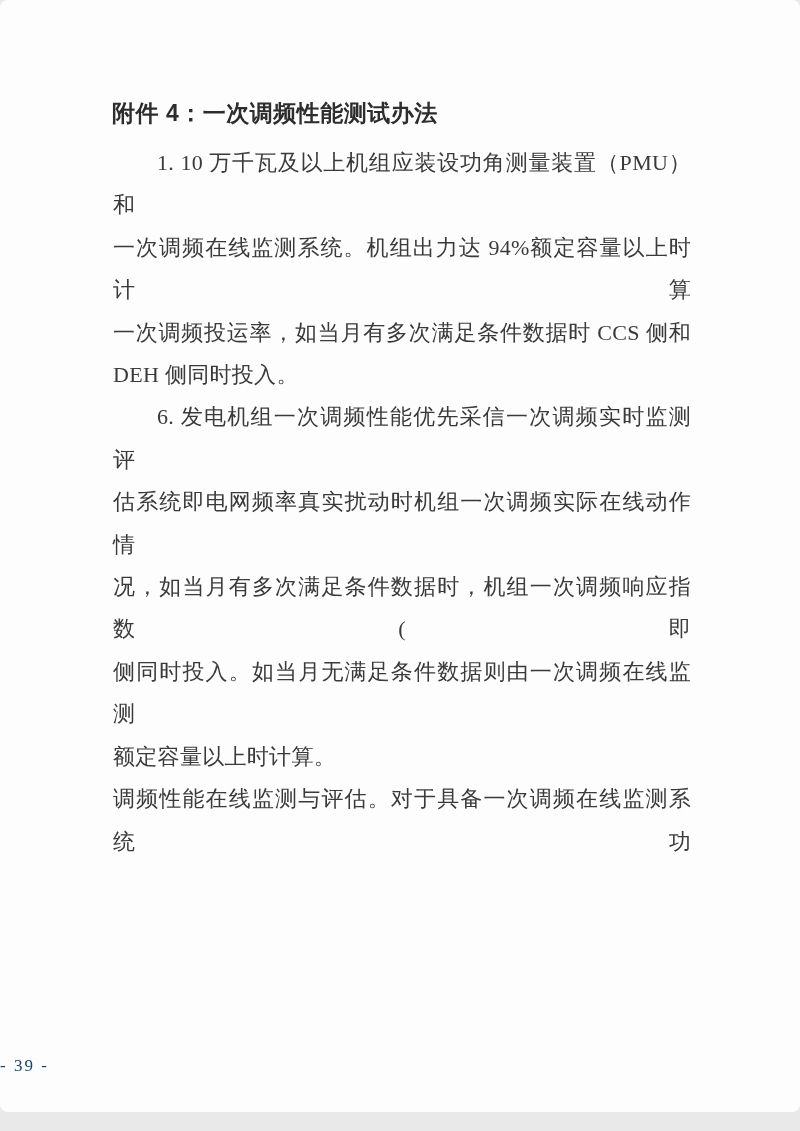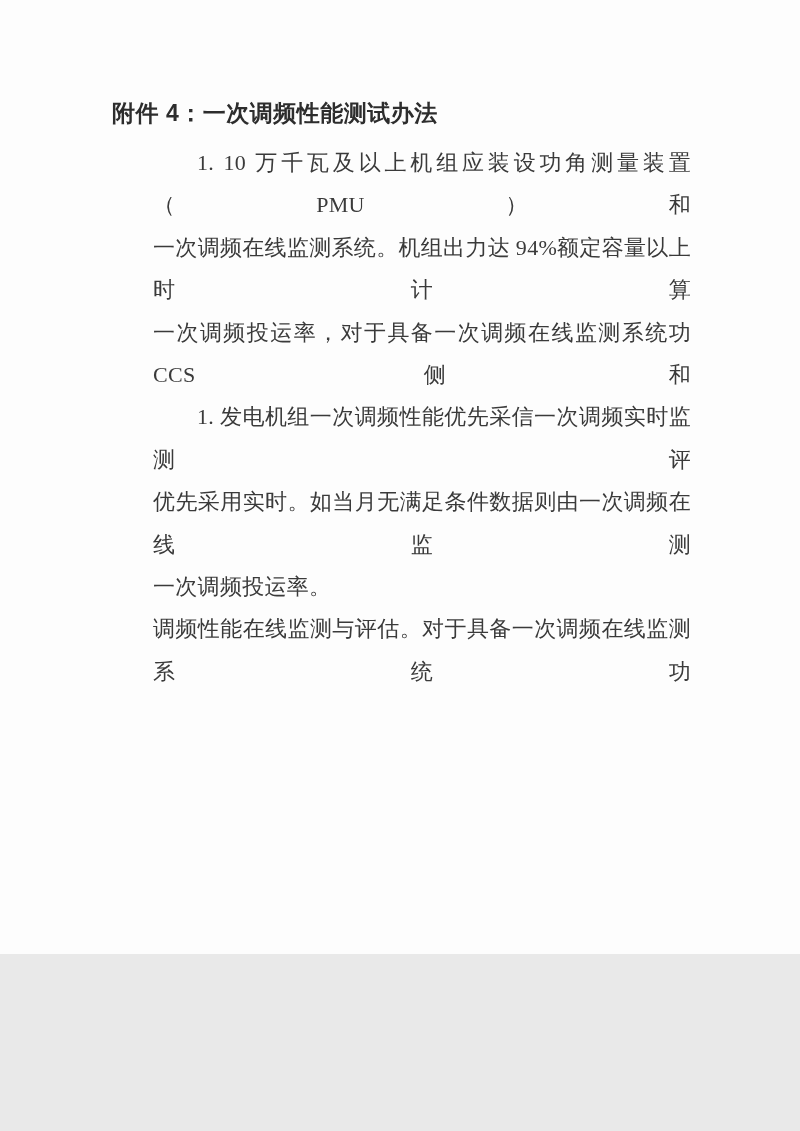--- a/index.html
+++ b/index.html
@@ -3,26 +3,27 @@
 <meta charset="utf-8">
 <style>
   html, body {
     margin: 0;
     padding: 0;
     background: #e9e9e9;
   }
   .page {
     position: relative;
     width: 800px;
-    height: 954px;
+    height: 1112px;
     margin: 0 auto;
     background: #fdfdfd;
     overflow: hidden;
     font-family: "Liberation Serif", "DejaVu Serif", serif;
     color: #3a3a3a;
+    border-radius: 8px;
   }
   .doc-title {
     position: absolute;
     left: 112px;
     top: 98px;
     margin: 0;
     font-family: "Liberation Sans", "DejaVu Sans", sans-serif;
     font-size: 23px;
     font-weight: 700;
     color: #2d2d2d;
@@ -38,21 +39,20 @@
     line-height: 42.4px;
     letter-spacing: 0.3px;
   }
   .para {
     margin: 0;
     padding: 0;
   }
   .line {
     text-align: justify;
     white-space: nowrap; 
-    margin-left: 40px;
   }
   .line.fill {
     white-space: normal;
     text-align-last: justify;
   }
   .line.indent {
     text-indent: 2em;
   }
   .footer {
     position: absolute;
@@ -70,27 +70,30 @@
 
 <div class="page">
 
   <h1 class="doc-title">附件 4：一次调频性能测试办法</h1>
 
   <div class="body-text">
 
     <div class="para">
       <div class="line indent fill">1. 10 万千瓦及以上机组应装设功角测量装置（PMU）和</div>
       <div class="line fill">一次调频在线监测系统。机组出力达 94%额定容量以上时计算</div>
-      <div class="line fill">一次调频投运率，对于具备一次调频在线监测系统功 CCS 侧和</div>
+      <div class="line fill">一次调频投运率，如当月有多次满足条件数据时 CCS 侧和</div>
+      <div class="line">DEH 侧同时投入。</div>
     </div>
 
     <div class="para">
-      <div class="line indent fill">1. 发电机组一次调频性能优先采信一次调频实时监测评</div>
-      <div class="line fill">优先采用实时。如当月无满足条件数据则由一次调频在线监测</div>
-      <div class="line">一次调频投运率。</div>
+      <div class="line indent fill">6. 发电机组一次调频性能优先采信一次调频实时监测评</div>
+      <div class="line fill">估系统即电网频率真实扰动时机组一次调频实际在线动作情</div>
+      <div class="line fill">况，如当月有多次满足条件数据时，机组一次调频响应指数(即</div>
+      <div class="line fill">侧同时投入。如当月无满足条件数据则由一次调频在线监测</div>
+      <div class="line">额定容量以上时计算。</div>
     </div>
 
     <div class="para">
       <div class="line fill">调频性能在线监测与评估。对于具备一次调频在线监测系统功</div>
 
     </div>
 
   </div>
 
   <div class="footer">

